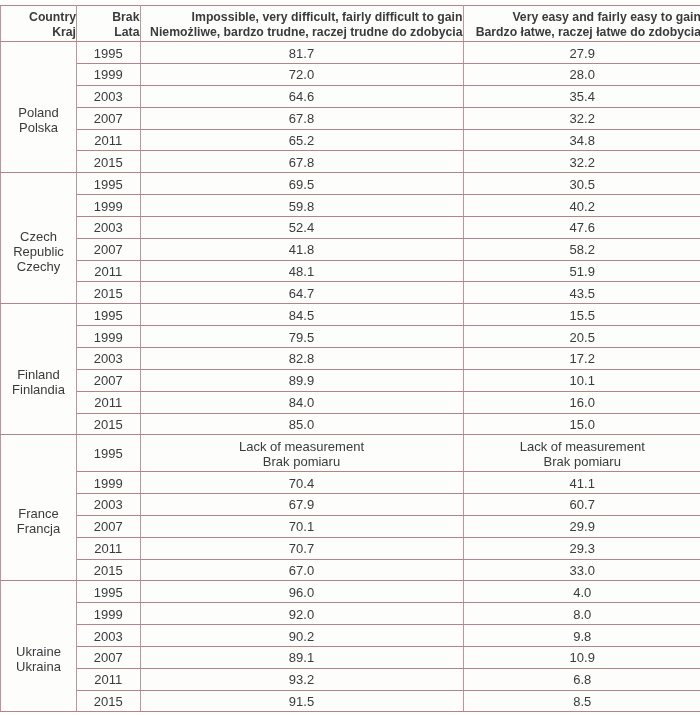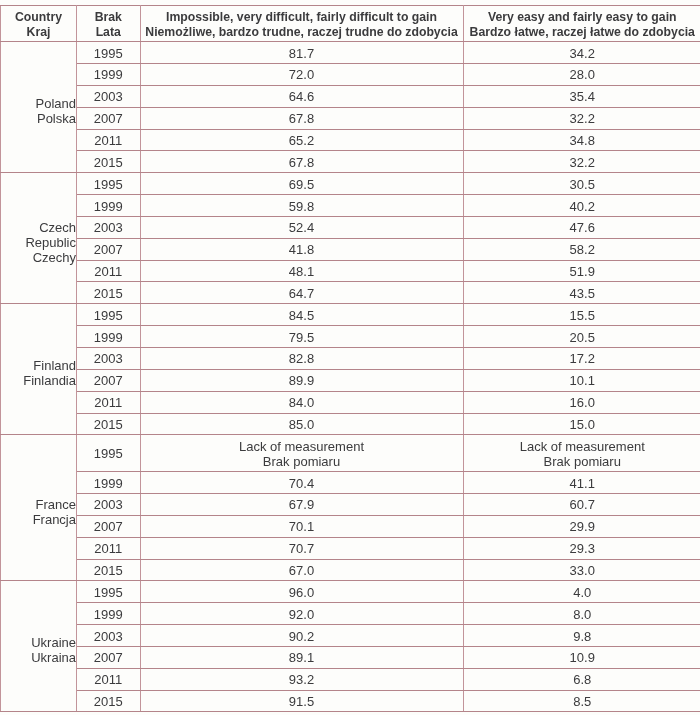--- a/index.html
+++ b/index.html
@@ -9,23 +9,23 @@
   #wrap{position:absolute;left:0;top:0;width:700px;height:715px;overflow:hidden;
         transform:translateZ(0);}
   table{position:absolute;left:0px;top:4.5px;width:701px;
         border-collapse:collapse;table-layout:fixed;}
   td{padding:0;vertical-align:middle;text-align:center;
      border-top:1px solid #b4848a;border-bottom:1px solid #b4848a;
      border-left:1px solid #c2949a;border-right:1px solid #c2949a;
      font-size:13px;line-height:14px;height:20.845px;}
   td.val > span{position:relative;top:1px;display:inline-block;}
   td.hd{font-weight:bold;font-size:12.25px;line-height:15px;height:35.7px;}
-  td.hd > div{position:relative;top:1.4px;}
+  td.hd > div{position:relative;top:1.4px;text-align:right;}
   td.ctry{font-size:13px;line-height:15px;height:auto;}
-  td.ctry > div{position:relative;top:4px;text-align:right;}
+  td.ctry > div{position:relative;top:13px;}
   td.nodata{line-height:15.4px;}
   td.nodata > div{position:relative;top:0.8px;}
   tr.tall td{height:35.8px;}
   .c1{width:76px}.c2{width:63.5px}.c3{width:323px}.c4{width:238.5px}
 </style>
 </head>
 <body>
 
 <div id="wrap">
   <table>
@@ -54,21 +54,21 @@
             <div>Bardzo łatwe, raczej łatwe do zdobycia</div>
           </td>
         </tr>
         <tr>
           <td class="ctry" rowspan="6">
             <div>Poland</div>
             <div>Polska</div>
           </td>
           <td class="val"><span>1995</span></td>
           <td class="val"><span>81.7</span></td>
-          <td class="val"><span>34.2</span></td>
+          <td class="val"><span>27.9</span></td>
         </tr>
         <tr>
           <td class="val"><span>1999</span></td>
           <td class="val"><span>72.0</span></td>
           <td class="val"><span>28.0</span></td>
         </tr>
         <tr>
           <td class="val"><span>2003</span></td>
           <td class="val"><span>64.6</span></td>
           <td class="val"><span>35.4</span></td>

